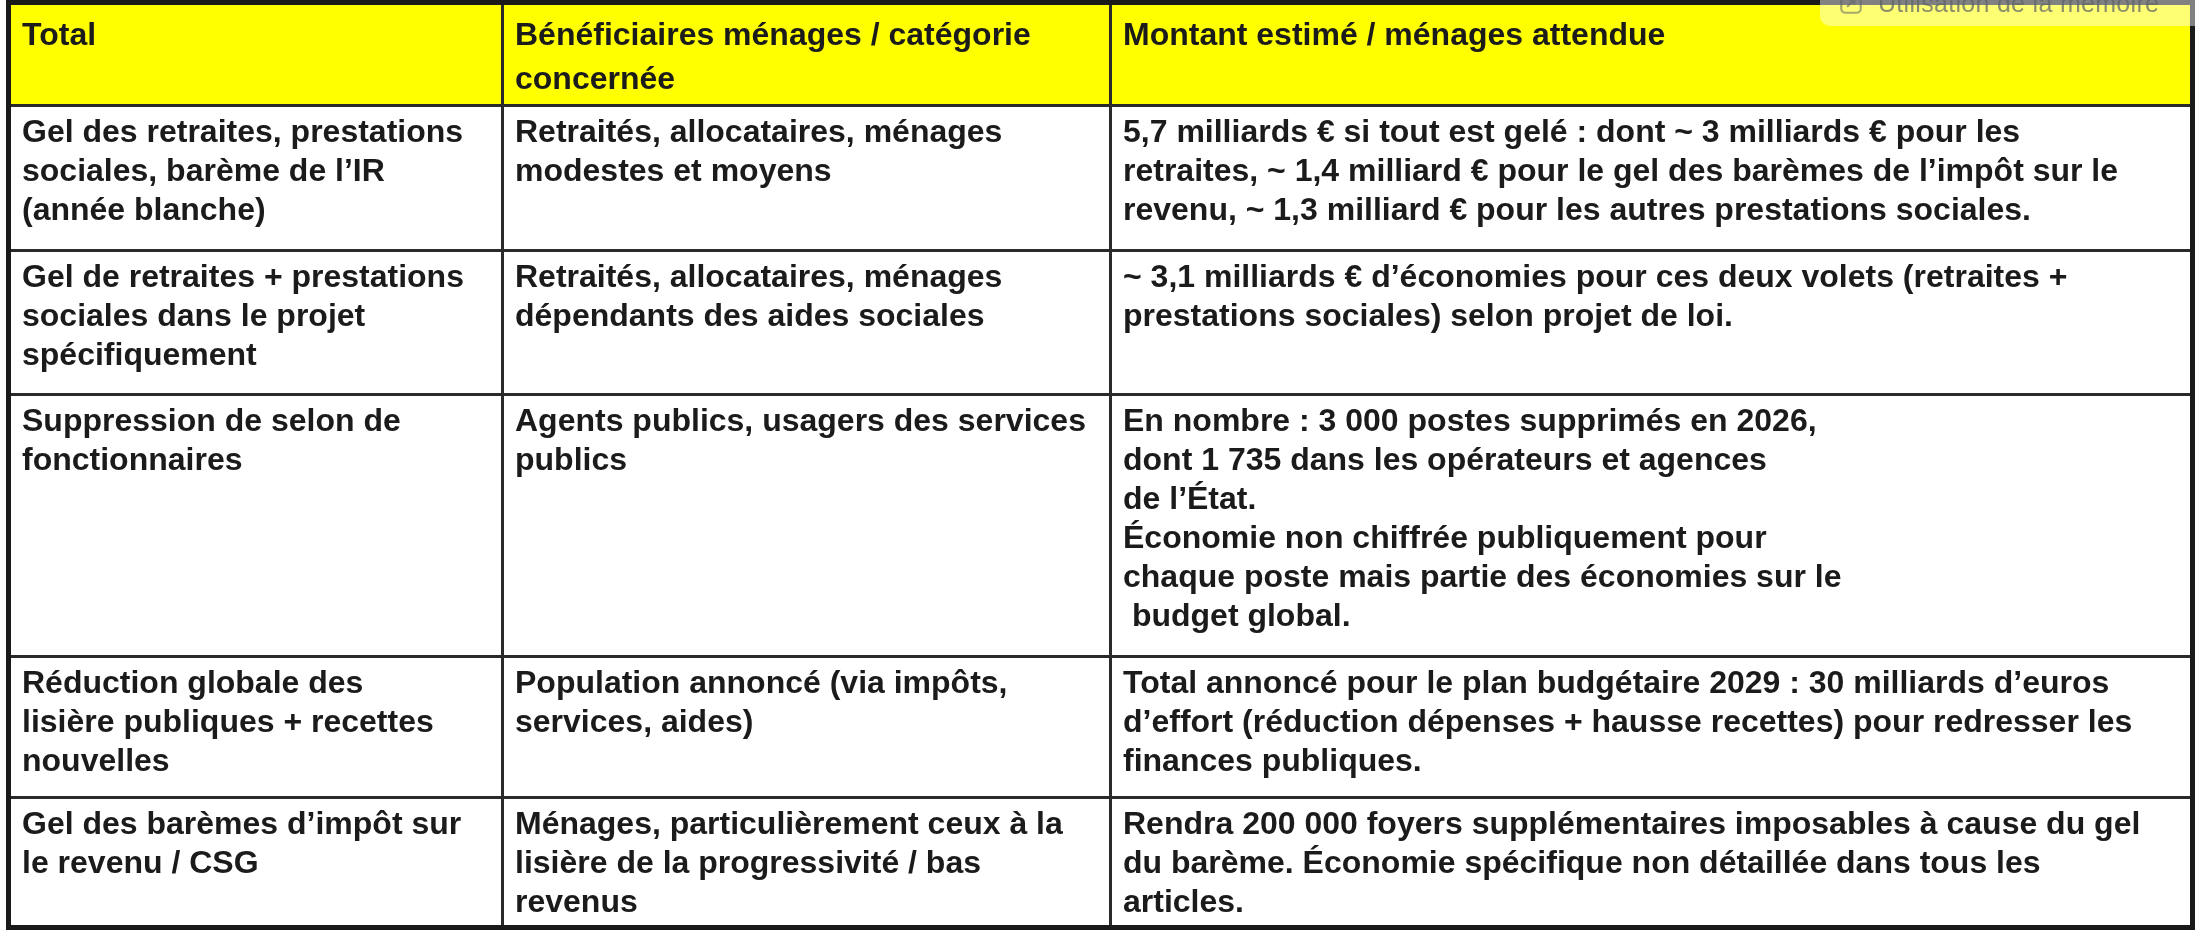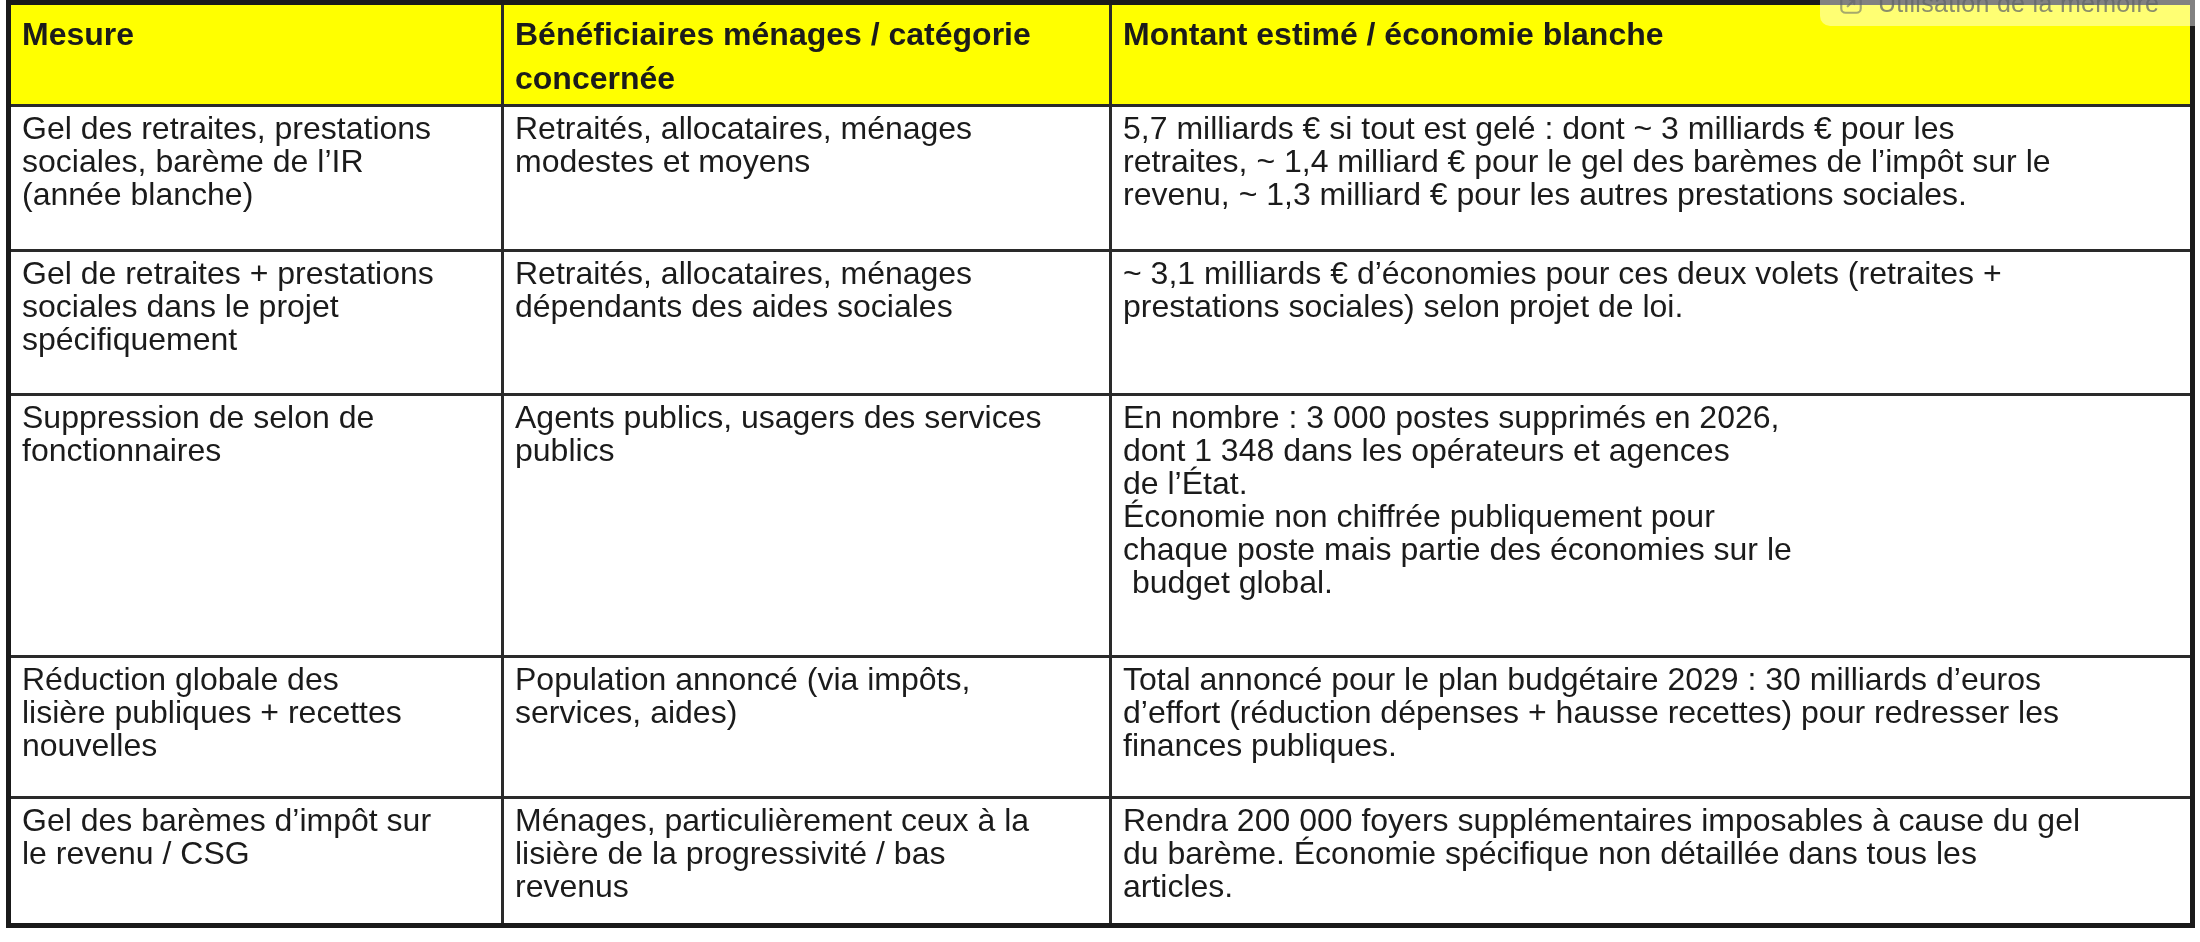--- a/index.html
+++ b/index.html
@@ -23,25 +23,26 @@
   col.c1 { width: 494px; }
   col.c2 { width: 608px; }
   col.c3 { width: 1082px; }
 
   th, td {
     border: 3px solid #2a2a2a;
     vertical-align: top;
     text-align: left;
     padding: 5px 11px 4px 11px;
     font-size: 32px;
-    line-height: 33px;
+    line-height: 39px;
     color: #1b1b1b;
     white-space: pre-wrap;
     overflow: hidden;
     word-wrap: break-word;
+    font-weight: bold;
   }
   th {
     background: #ffff00;
     font-weight: 700;
     line-height: 44px;
     padding-top: 7px;
   }
   tr.hrow  { height: 92px;  }
   tr.row1  { height: 145px; }
   tr.row2  { height: 144px; }
@@ -97,23 +98,23 @@
   </div>
 
   <table class="measures">
     <colgroup>
       <col class="c1">
         <col class="c2">
         <col class="c3">
     </colgroup>
     <thead>
       <tr class="hrow">
-        <th>Mesure</th>
+        <th>Total</th>
         <th>Bénéficiaires ménages / catégorie concernée</th>
-        <th>Montant estimé / économie blanche</th>
+        <th>Montant estimé / ménages attendue</th>
       </tr>
     </thead>
     <tbody>
       <tr class="row1">
         <td>Gel des retraites, prestations
 sociales, barème de l’IR
 (année blanche)</td>
         <td>Retraités, allocataires, ménages
 modestes et moyens</td>
         <td>5,7 milliards € si tout est gelé : dont ~ 3 milliards € pour les
@@ -128,21 +129,21 @@
 dépendants des aides sociales</td>
         <td>~ 3,1 milliards € d’économies pour ces deux volets (retraites +
 prestations sociales) selon projet de loi.</td>
       </tr>
       <tr class="row3">
         <td>Suppression de selon de
 fonctionnaires</td>
         <td>Agents publics, usagers des services
 publics</td>
         <td>En nombre : 3 000 postes supprimés en 2026,
-dont 1 348 dans les opérateurs et agences
+dont 1 735 dans les opérateurs et agences
 de l’État.
 Économie non chiffrée publiquement pour
 chaque poste mais partie des économies sur le
  budget global.</td>
       </tr>
       <tr class="row4">
         <td>Réduction globale des
 lisière publiques + recettes
 nouvelles</td>
         <td>Population annoncé (via impôts,

